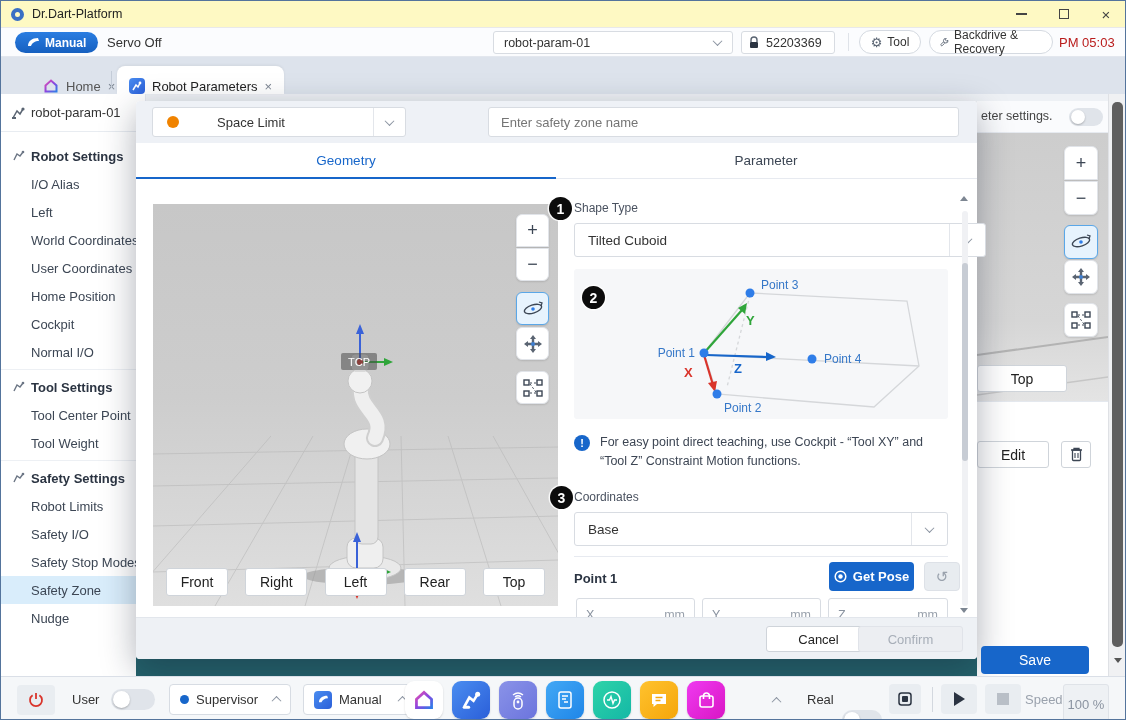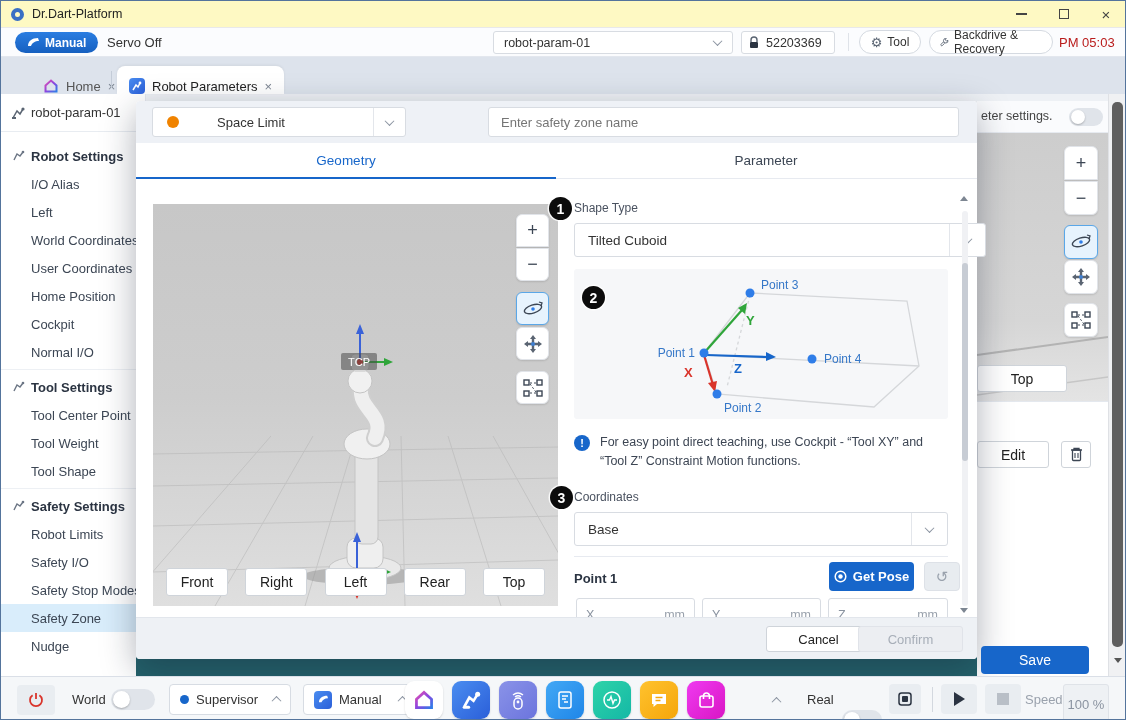--- a/index.html
+++ b/index.html
@@ -195,21 +195,20 @@
       <div class="nav-div"></div>
       <div class="nav-h">
         <svg width="12" height="12" viewBox="0 0 12 12">
             <path d="M1,10 L4,4 L7,6 L10,2" fill="none" stroke="#6b7584" stroke-width="1.4"></path>
             <circle cx="10" cy="2" r="1.3" fill="#6b7584"></circle>
           </svg>
         <span>Tool Settings</span>
       </div>
       <div class="nav-i">Tool Center Point</div>
       <div class="nav-i">Tool Weight</div>
-      <div class="nav-i">Tool Shape</div>
       <div class="nav-div"></div>
       <div class="nav-h">
         <svg width="12" height="12" viewBox="0 0 12 12">
             <path d="M1,10 L4,4 L7,6 L10,2" fill="none" stroke="#6b7584" stroke-width="1.4"></path>
             <circle cx="10" cy="2" r="1.3" fill="#6b7584"></circle>
           </svg>
         <span>Safety Settings</span>
       </div>
       <div class="nav-i">Robot Limits</div>
       <div class="nav-i">Safety I/O</div>
@@ -493,21 +492,21 @@
     </div>
   </div>
 
   <div class="abs bottombar">
     <div class="abs bb-btn" style="left:16px;top:8px;width:38px;height:30px;">
       <svg width="16" height="16" viewBox="0 0 16 16">
         <path d="M4.6,3.2 a6,6 0 1 0 6.8,0" fill="none" stroke="#d9342b" stroke-width="1.8"></path>
         <line x1="8" y1="1" x2="8" y2="7" stroke="#d9342b" stroke-width="1.8"></line>
         </svg>
     </div>
-    <span class="abs" style="left:71px;top:15px;color:#333;">World</span>
+    <span class="abs" style="left:71px;top:15px;color:#333;">User</span>
     <div class="abs toggle" style="left:110px;top:12px;width:44px;height:21px;">
         <div class="knob" style="width:17px;height:17px;"></div>
       </div>
 
     <div class="abs bb-sel" style="left:168px;top:7px;width:122px;">
       <span style="width:9px;height:9px;border-radius:50%;background:#1766ca;"></span>
       <span>Supervisor</span>
       <span class="chev up" style="margin-left:auto;"></span>
     </div>
     <div class="abs bb-sel" style="left:302px;top:7px;width:114px;">

